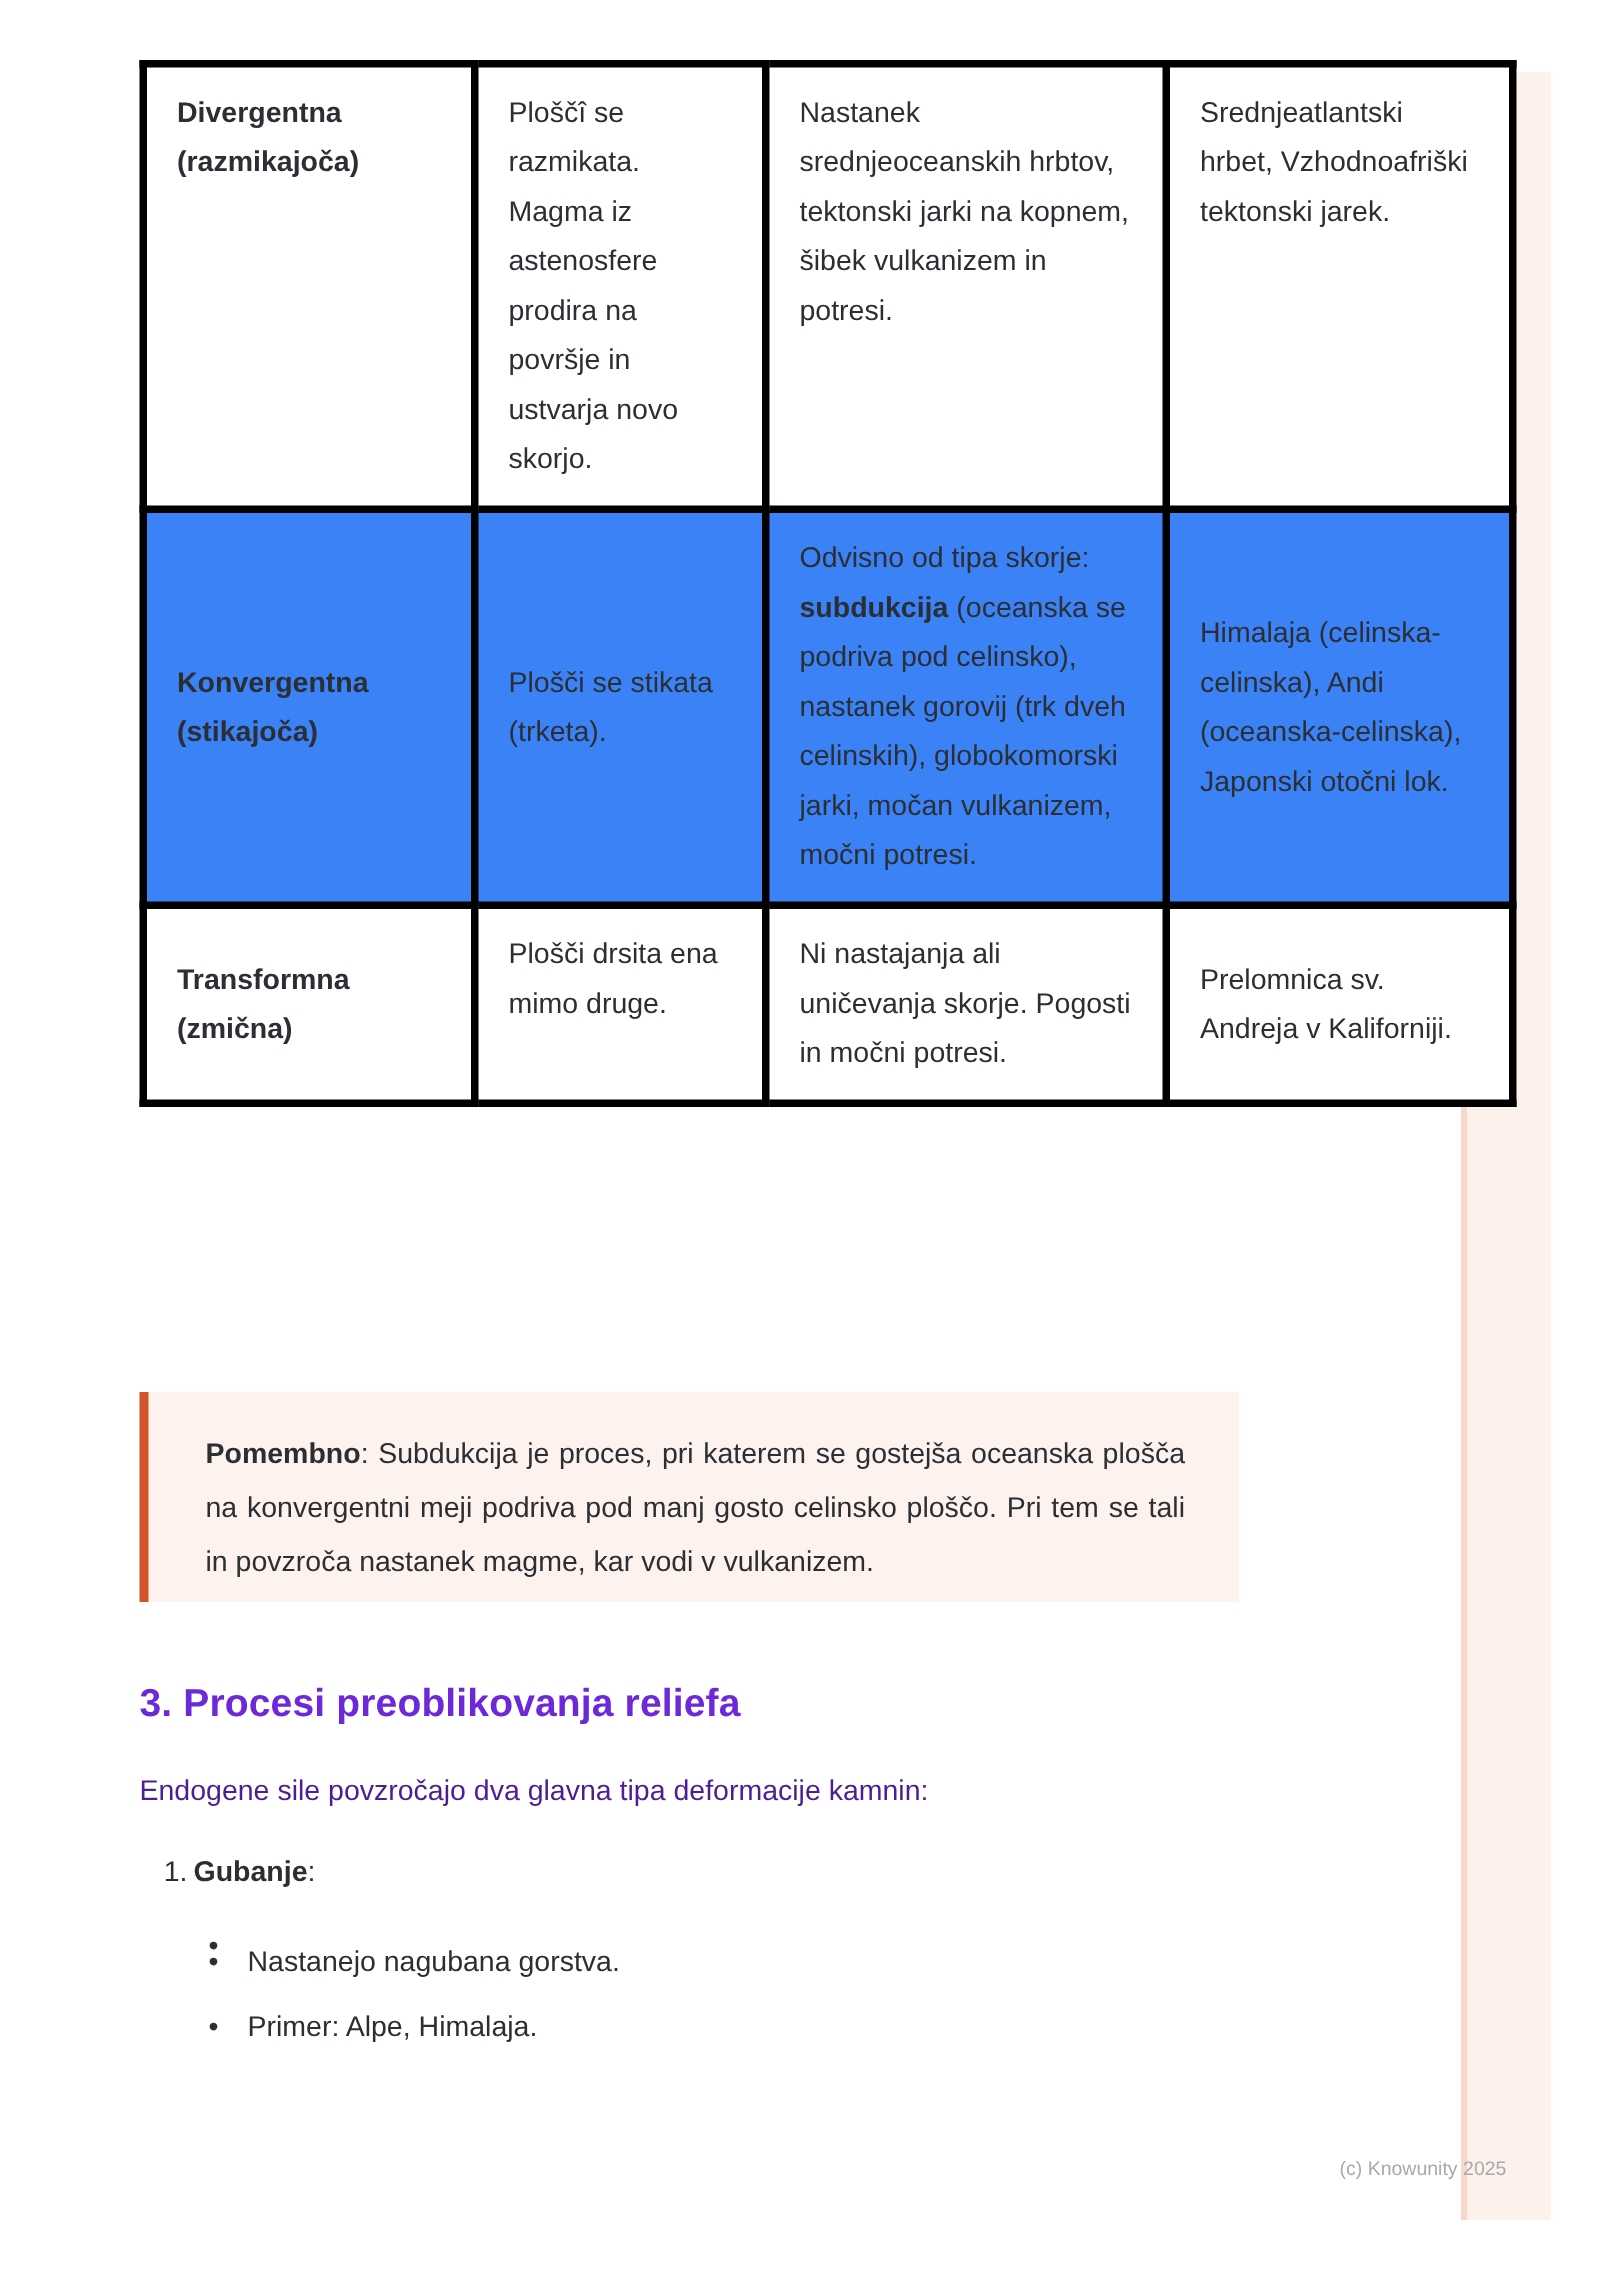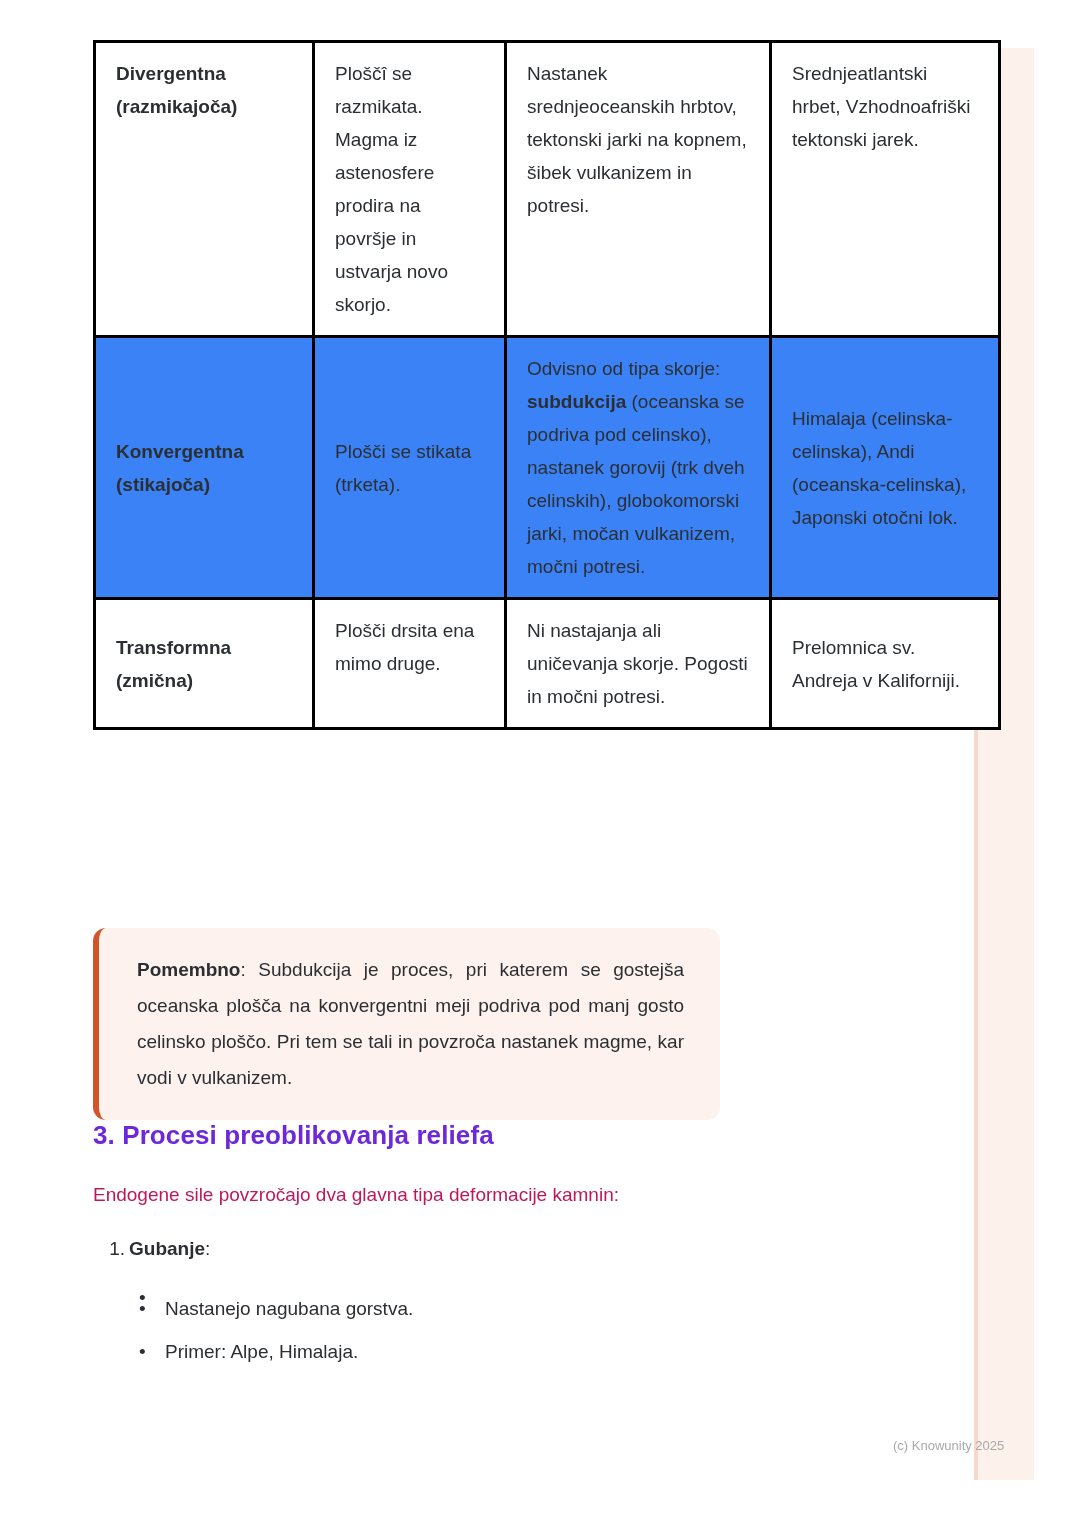--- a/index.html
+++ b/index.html
@@ -40,21 +40,21 @@
   .tbl {
     position: absolute;
     left: 0px;
     top: 40px;
     width: 733px;
     border-collapse: collapse;
     table-layout: fixed;
     background: #ffffff;
   }
   .tbl td {
-    border: 3px solid #000000;
+    border: 5px solid #000000;
     vertical-align: middle;
     padding: 14px 20px 14px 20px;
     font-size: 19px;
     line-height: 33px;
     color: #2b2f33;
     margin-top: 48px;
   }
   .tbl tr.alt td {
     background: #3b82f6;
   }
@@ -63,26 +63,25 @@
   .tbl td.c2 { width: 222px; }
   .tbl td.c3 { width: 186px; }
   .tbl td.top { vertical-align: top; }
   .tbl b { font-weight: bold; }
 
   
   .callout {
     position: absolute;
     left: 0px;
     top: 928px;
-    width: 627px;
+    width: 733px;
     box-sizing: border-box;
     background: #fdf2ee;
     border-left: 6px solid #d1542a;
-    padding: 24px 36px 24px 38px;
-    border-radius: 13px;
+    padding: 24px 36px 8px 38px;
   }
   .callout p {
     margin: 0;
     font-size: 19px;
     line-height: 36px;
     text-align: justify;
     color: #2b2f33;
   }
   .callout .lead { font-weight: bold; }
 
@@ -99,21 +98,21 @@
   }
 
   
   .para {
     position: absolute;
     left: 0px;
     top: 1180px;
     margin: 0;
     font-size: 19px;
     line-height: 30px;
-    color: #be185d;
+    color: #4c1d95;
   }
 
   
   .olist {
     position: absolute;
     left: 0px;
     top: 1234px;
     margin: 0;
     padding: 0 0 0 36px;
     list-style: none;

